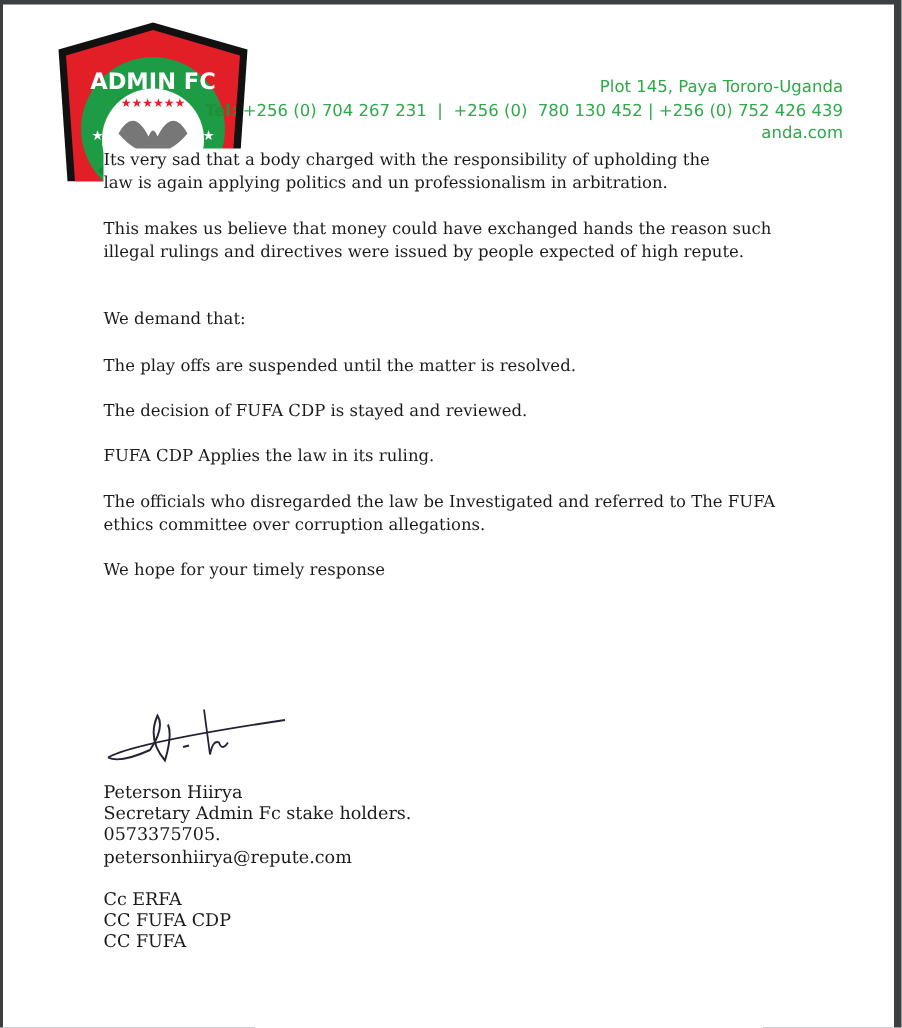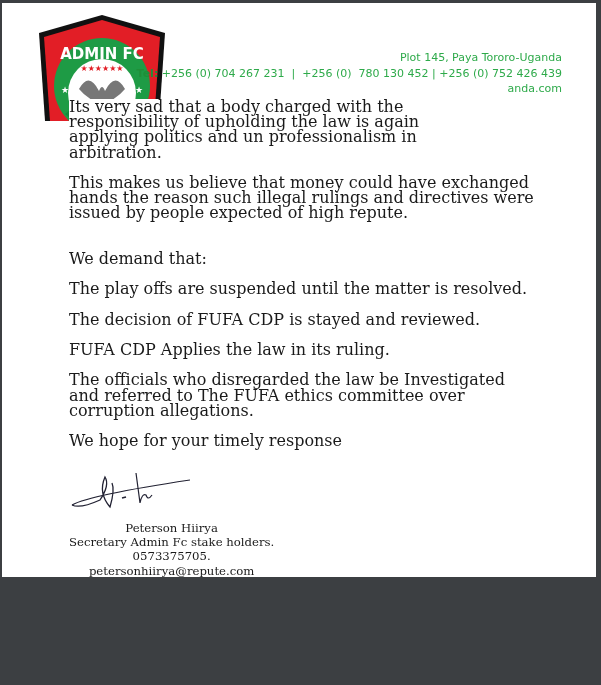--- a/index.html
+++ b/index.html
@@ -3,58 +3,58 @@
   <meta charset="utf-8">
   <style>
     html, body { margin: 0; padding: 0; }
     body {
       width: 601px; height: 685px; overflow: hidden;
       background: #3c3f42; position: relative;
       font-family: "DejaVu Serif", serif;
     }
     .page {
       position: absolute; left: 2px; top: 3px;
-      width: 594px; height: 574px;
+      width: 594px; height: 682px;
       background: #ffffff; overflow: hidden;
     }
     .logo {
       position: absolute; left: 25px; top: 8px;
       width: 150px; height: 110px;
     }
     .letterhead {
       position: absolute; right: 34px; top: 47px;
       text-align: right;
       font-family: "DejaVu Sans", sans-serif;
       font-size: 11px; line-height: 15.5px;
       color: #2eaa4a;
     }
     .letterhead b { font-weight: bold; color: #1f8f38; }
     .letterhead .web { position: relative; }
     .body-text {
       position: absolute; left: 67px; top: 96px; width: 470px;
-      font-size: 16px; line-height: 15.2px; color: #1a1a1a;
+      font-size: 11px; line-height: 15.2px; color: #1a1a1a;
     }
     .body-text p { margin: 0 0 15.2px 0; }
     .body-text p.first { background: #fff; position: relative; padding-right: 28px; margin-right: 20px; }
     .gap { height: 15px; }
     .sel { background: #8db4d8; }
     .triangle {
       position: absolute; left: 63px; top: 103px;
       width: 0; height: 0;
       border-left: 10px solid #138a3c;
       border-top: 8px solid transparent;
       border-bottom: 8px solid transparent;
       transform: rotate(180deg);
     }
     .signature {
       position: absolute; left: 68px; top: 462px; width: 140px; height: 45px;
     }
     .signoff {
       position: absolute; left: 67px; top: 518px;
-      font-size: 11.7px; line-height: 14.2px; color: #1a1a1a; text-align: center;
+      font-size: 11.7px; line-height: 14.2px; color: #1a1a1a;
     }
     .signoff div { white-space: nowrap; }
     .cc { margin-top: 14px; }
   </style>
 </head>
 <body>
 
 <div class="page">
 
   <svg class="logo" viewBox="0 0 150 110">
@@ -96,17 +96,18 @@
     <path d="M52 33 L56 32" stroke="#223" stroke-width="1.5"></path>
     <path d="M66 8 L70 38 Q72 28 76 30 Q78 36 82 30" stroke="#223" fill="none" stroke-width="1.2"></path>
   </svg>
 
   <div class="signoff">
     <div>Peterson Hiirya</div>
     <div>Secretary Admin Fc stake holders.</div>
     <div>0573375705.</div>
     <div>petersonhiirya@repute.com</div>
     <div class="cc">
+      <div>Cc ERFA</div>
       <div>CC FUFA CDP</div>
       <div>CC FUFA</div>
     </div>
   </div>
 </div>
 
 </body></html>

